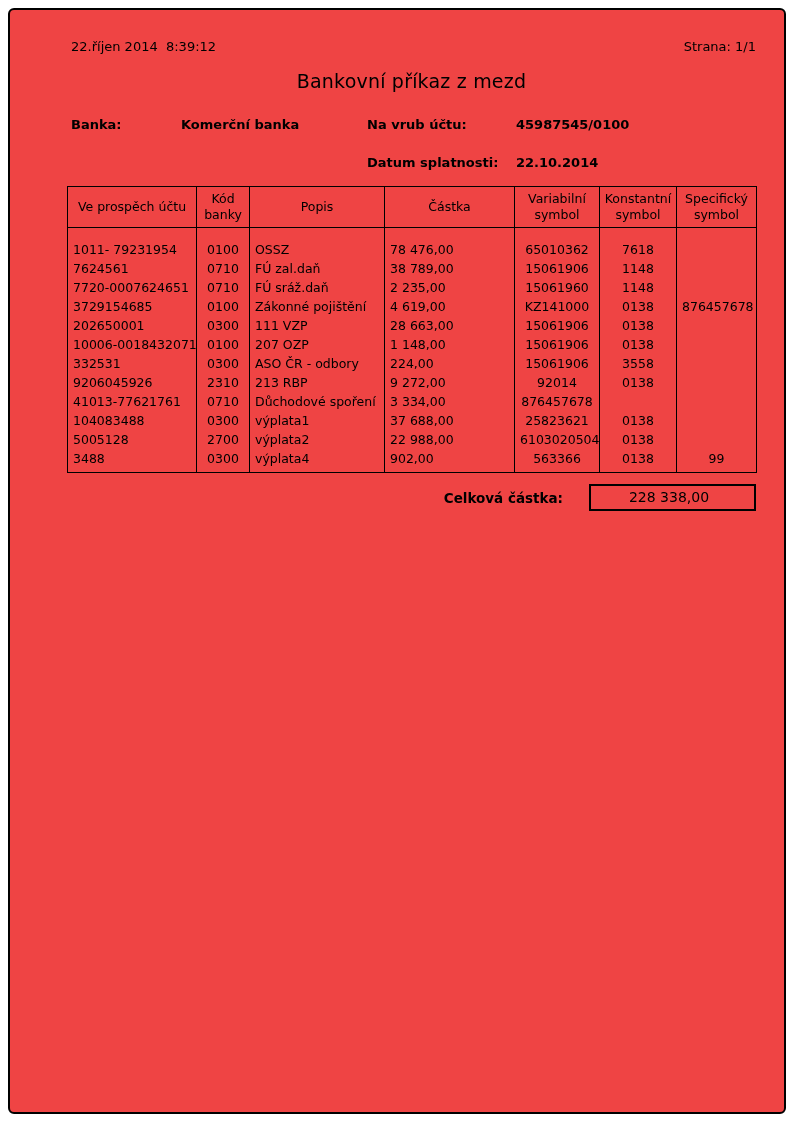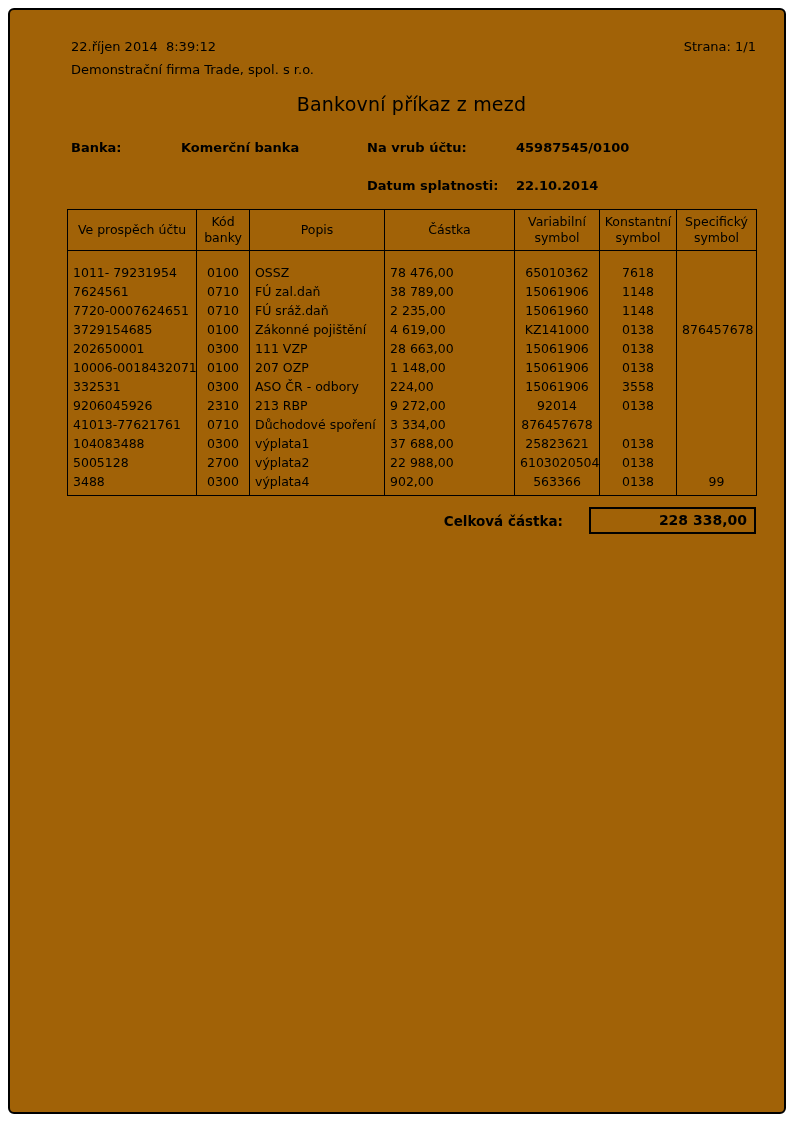--- a/index.html
+++ b/index.html
@@ -8,21 +8,21 @@
     width: 794px; height: 1122px;
     font-family: "DejaVu Sans", "Liberation Sans", sans-serif;
     color: #000;
     position: relative;
   }
   .page {
     position: absolute;
     left: 8px; top: 8px; right: 8px; bottom: 8px;
     border: 2px solid #000;
     border-radius: 6px;
-    background: #a16207;
+    background: #ef4444;
     overflow: hidden;
   }
   .content {
     padding: 29px 28px 0 57px; 
     width: 100%;
   }
   
   .topbar {
     width: 689px;
     display: flex;
@@ -104,37 +104,36 @@
   .total-label {
     font-size: 13.5px;
     font-weight: bold;
     margin-right: 26px;
   }
   .total-box {
     width: 167px;
     height: 27px;
     border: 2px solid #000;
     font-size: 14px;
-    font-weight: bold;
-    text-align: right;
+    font-weight: normal;
+    text-align: center;
     line-height: 23px;
     padding-right: 7px;
     white-space: nowrap;
   }
 </style>
 </head>
 <body>
 
 <div class="page">
   <div class="content">
 
     <div class="topbar">
       <div class="left">
         <div>22.říjen 2014  8:39:12</div>
-        <div>Demonstrační firma Trade, spol. s r.o.</div>
       </div>
       <div class="right">Strana: 1/1</div>
     </div>
 
     <div class="title">Bankovní příkaz z mezd</div>
 
     <div class="info-grid">
       <div>Banka:</div>
       <div>Komerční banka</div>
       <div>Na vrub účtu:</div>

